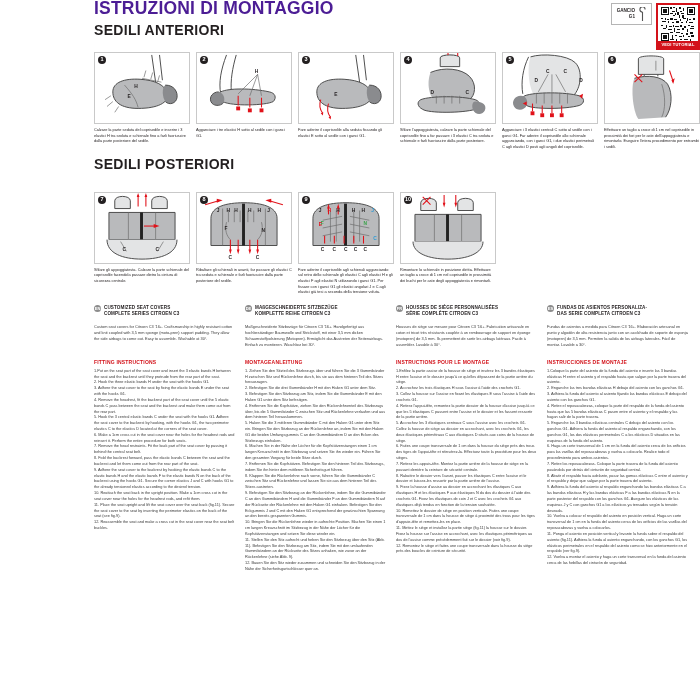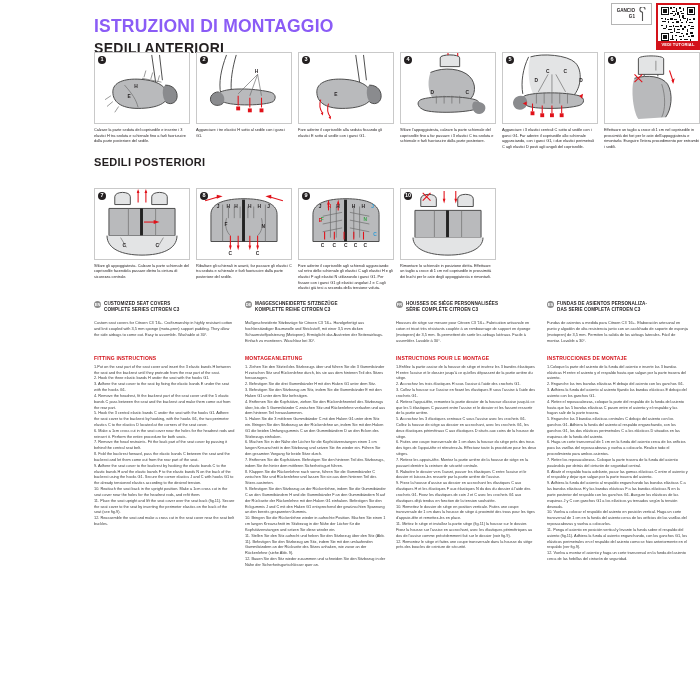--- a/index.html
+++ b/index.html
@@ -9,22 +9,22 @@
     font-family:"Liberation Sans", sans-serif;
     color:#1a1a1a;
     overflow:hidden;
   }
   .page{position:relative;width:700px;height:700px;box-sizing:border-box;}
   .content{position:absolute;left:94px;top:0;width:606px;height:700px;}
 
   
   .hdr{position:relative;height:52px;}
   .hdr-title{
-    font-size:17.5px;font-weight:bold;color:#8b5cf6;letter-spacing:.2px;
-    line-height:1;padding-top:18px;
+    font-size:17.5px;font-weight:bold;color:#4c1d95;letter-spacing:.2px;
+    line-height:1;padding-top:0;
   }
   .hdr-sub{
     font-size:14px;font-weight:bold;color:#231f20;letter-spacing:.3px;
     margin-top:4px;
   }
   .hdr-right{position:absolute;right:0;top:3px;display:flex;align-items:flex-start;gap:4px;}
   .gancio-box{
     border:1px solid #b5b5b5;background:#fff;
     padding:3px 4px 3px 5px;display:flex;align-items:center;gap:3px;height:22px;box-sizing:border-box;
   }
@@ -34,21 +34,21 @@
     width:44px;height:47px;border:2px solid #d3121a;background:#fff;
     display:flex;flex-direction:column;align-items:center;box-sizing:border-box;
   }
   .qr-img{width:34px;height:34px;margin-top:2px;}
   .qr-cap{
     background:#d3121a;color:#fff;font-size:4px;font-weight:bold;
     width:100%;text-align:center;padding:1px 0;letter-spacing:.2px;margin-top:auto;
   }
 
   
-  .sec-title{font-size:11px;font-weight:bold;color:#231f20;letter-spacing:.3px;margin:6px 0 20px 0;}
+  .sec-title{font-size:14px;font-weight:bold;color:#231f20;letter-spacing:.3px;margin:6px 0 20px 0;}
 
   
   .steps{display:flex;gap:6px;}
   .step{width:96px;}
   .fig{
     border:1px solid #c9c9c9;background:#fff;height:72px;position:relative;box-sizing:border-box;
     overflow:hidden;
   }
   .fig svg{display:block;width:100%;height:100%;}
   .badge{

